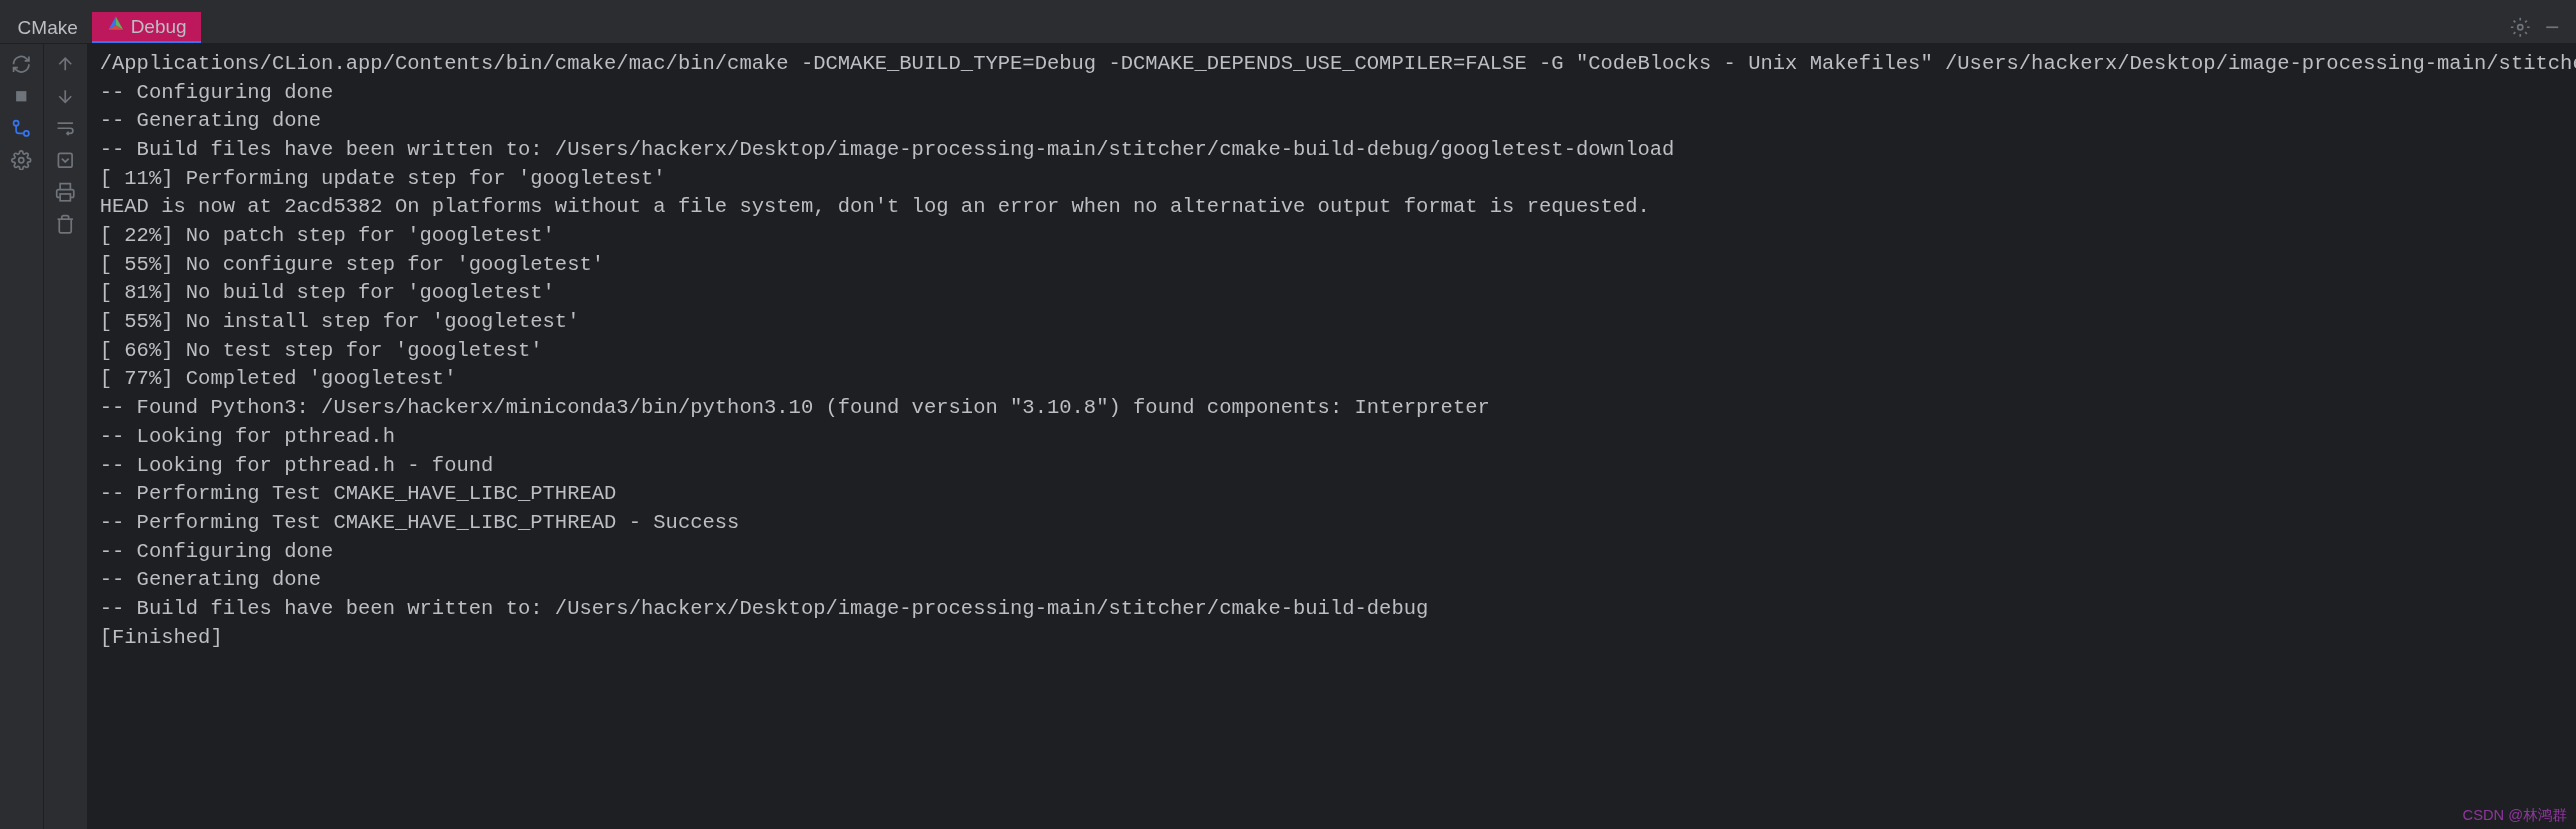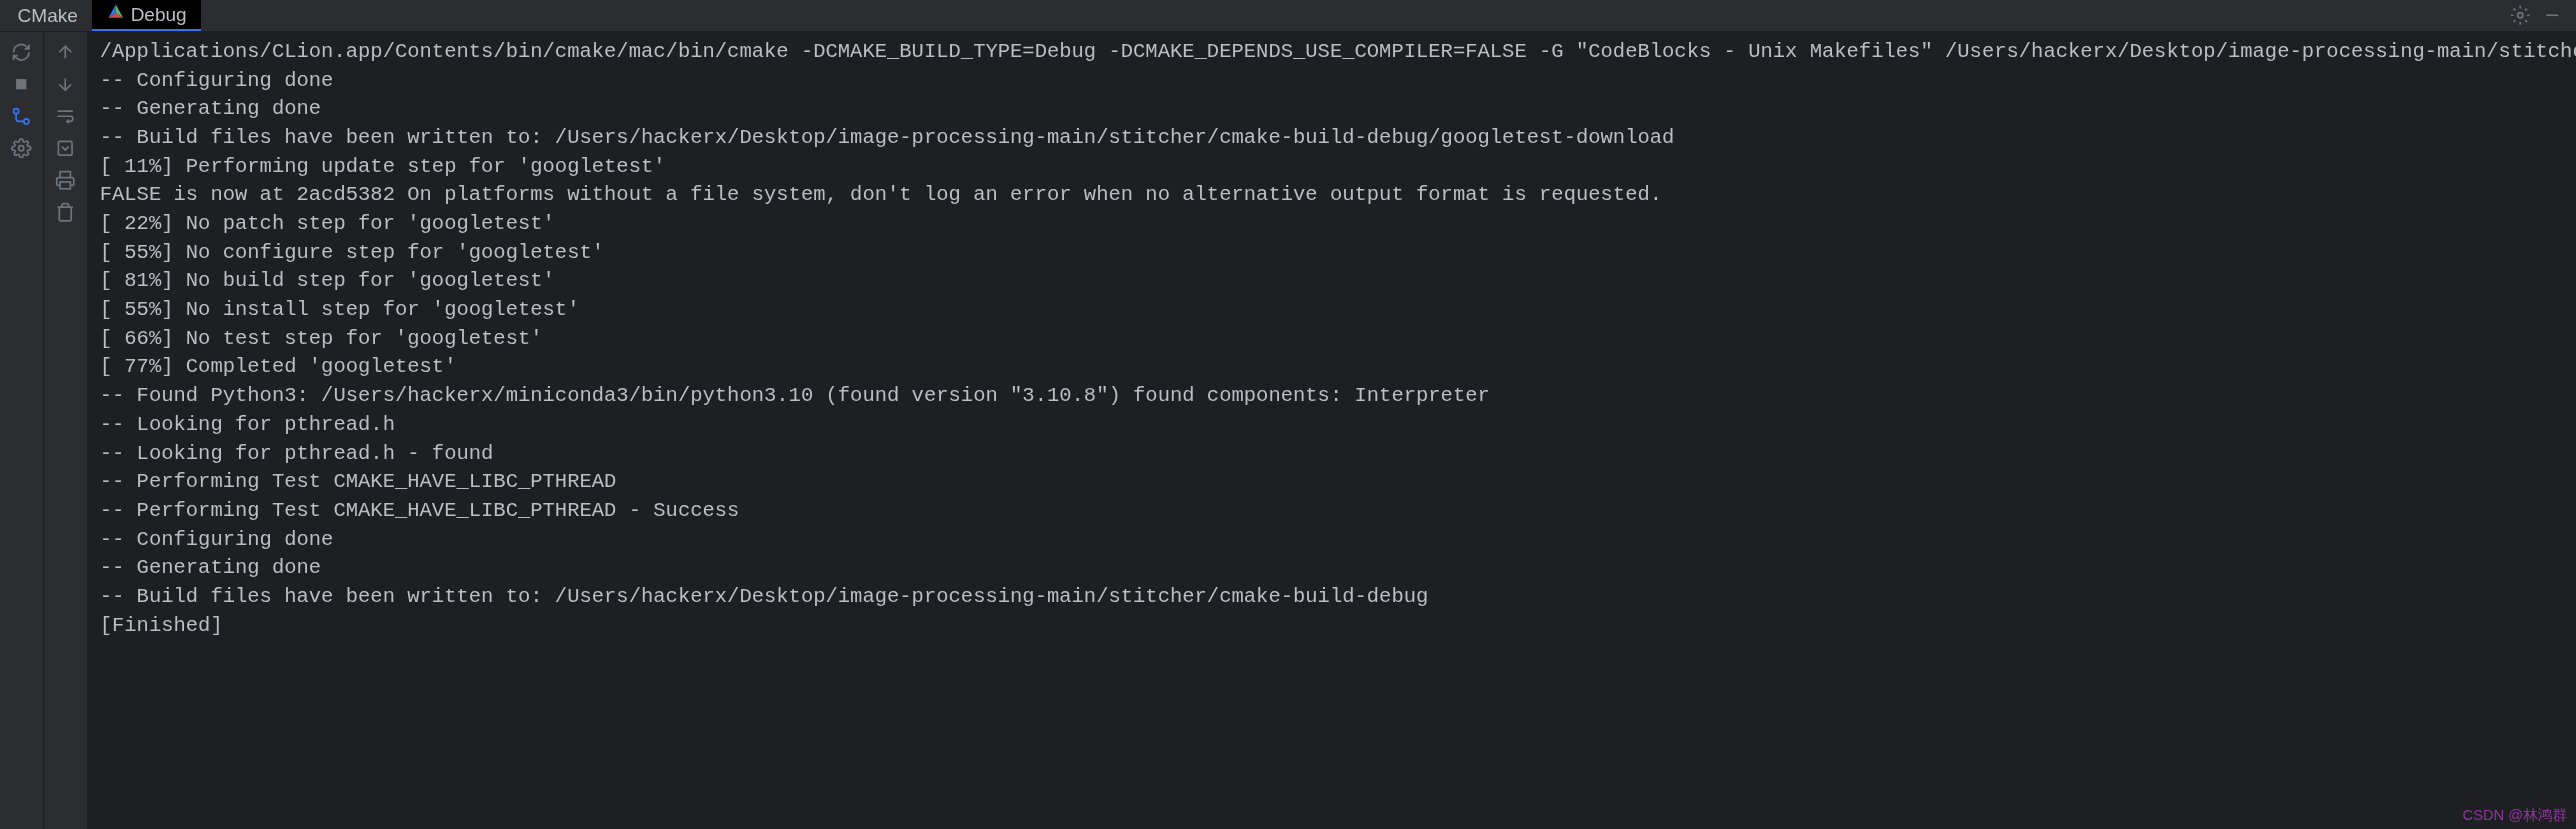--- a/index.html
+++ b/index.html
@@ -21,34 +21,35 @@
       flex-direction: column;
       height: 100%;
     }
     .tab-bar {
       display: flex;
       align-items: center;
       background: #2b2d30;
       border-bottom: 0.7px solid #1e1f22;
       height: 32px;
       padding: 0 2.9px;
+      margin-top: 12px;
     }
     .tab {
       display: flex;
       align-items: center;
       padding: 0 14.7px;
       height: 100%;
       color: #bcbec4;
       font-size: 19px;
       cursor: pointer;
       gap: 5.9px;
     }
     .tab.active {
       border-bottom: 2.2px solid #3574f0;
-      background: #000000;
+      background: #be185d;
     }
     .tab-bar-right {
       margin-left: auto;
       display: flex;
       align-items: center;
       gap: 8.8px;
       padding-right: 8.8px;
     }
     .icon-btn {
       width: 23.4px;
@@ -229,21 +230,21 @@
         </svg>
       </div>
     </div>
 
     <div class="console-area" id="console-output">
         <div class="console-line">/Applications/CLion.app/Contents/bin/cmake/mac/bin/cmake -DCMAKE_BUILD_TYPE=Debug -DCMAKE_DEPENDS_USE_COMPILER=FALSE -G "CodeBlocks - Unix Makefiles" /Users/hackerx/Desktop/image-processing-main/stitcher</div>
         <div class="console-line">-- Configuring done</div>
         <div class="console-line">-- Generating done</div>
         <div class="console-line">-- Build files have been written to: /Users/hackerx/Desktop/image-processing-main/stitcher/cmake-build-debug/googletest-download</div>
         <div class="console-line">[ 11%] Performing update step for 'googletest'</div>
-        <div class="console-line">FALSE is now at 2acd5382 On platforms without a file system, don't log an error when no alternative output format is requested.</div>
+        <div class="console-line">HEAD is now at 2acd5382 On platforms without a file system, don't log an error when no alternative output format is requested.</div>
         <div class="console-line">[ 22%] No patch step for 'googletest'</div>
         <div class="console-line">[ 55%] No configure step for 'googletest'</div>
         <div class="console-line">[ 81%] No build step for 'googletest'</div>
         <div class="console-line">[ 55%] No install step for 'googletest'</div>
         <div class="console-line">[ 66%] No test step for 'googletest'</div>
         <div class="console-line">[ 77%] Completed 'googletest'</div>
         <div class="console-line">-- Found Python3: /Users/hackerx/miniconda3/bin/python3.10 (found version "3.10.8") found components: Interpreter</div>
         <div class="console-line">-- Looking for pthread.h</div>
         <div class="console-line">-- Looking for pthread.h - found</div>
         <div class="console-line">-- Performing Test CMAKE_HAVE_LIBC_PTHREAD</div>

